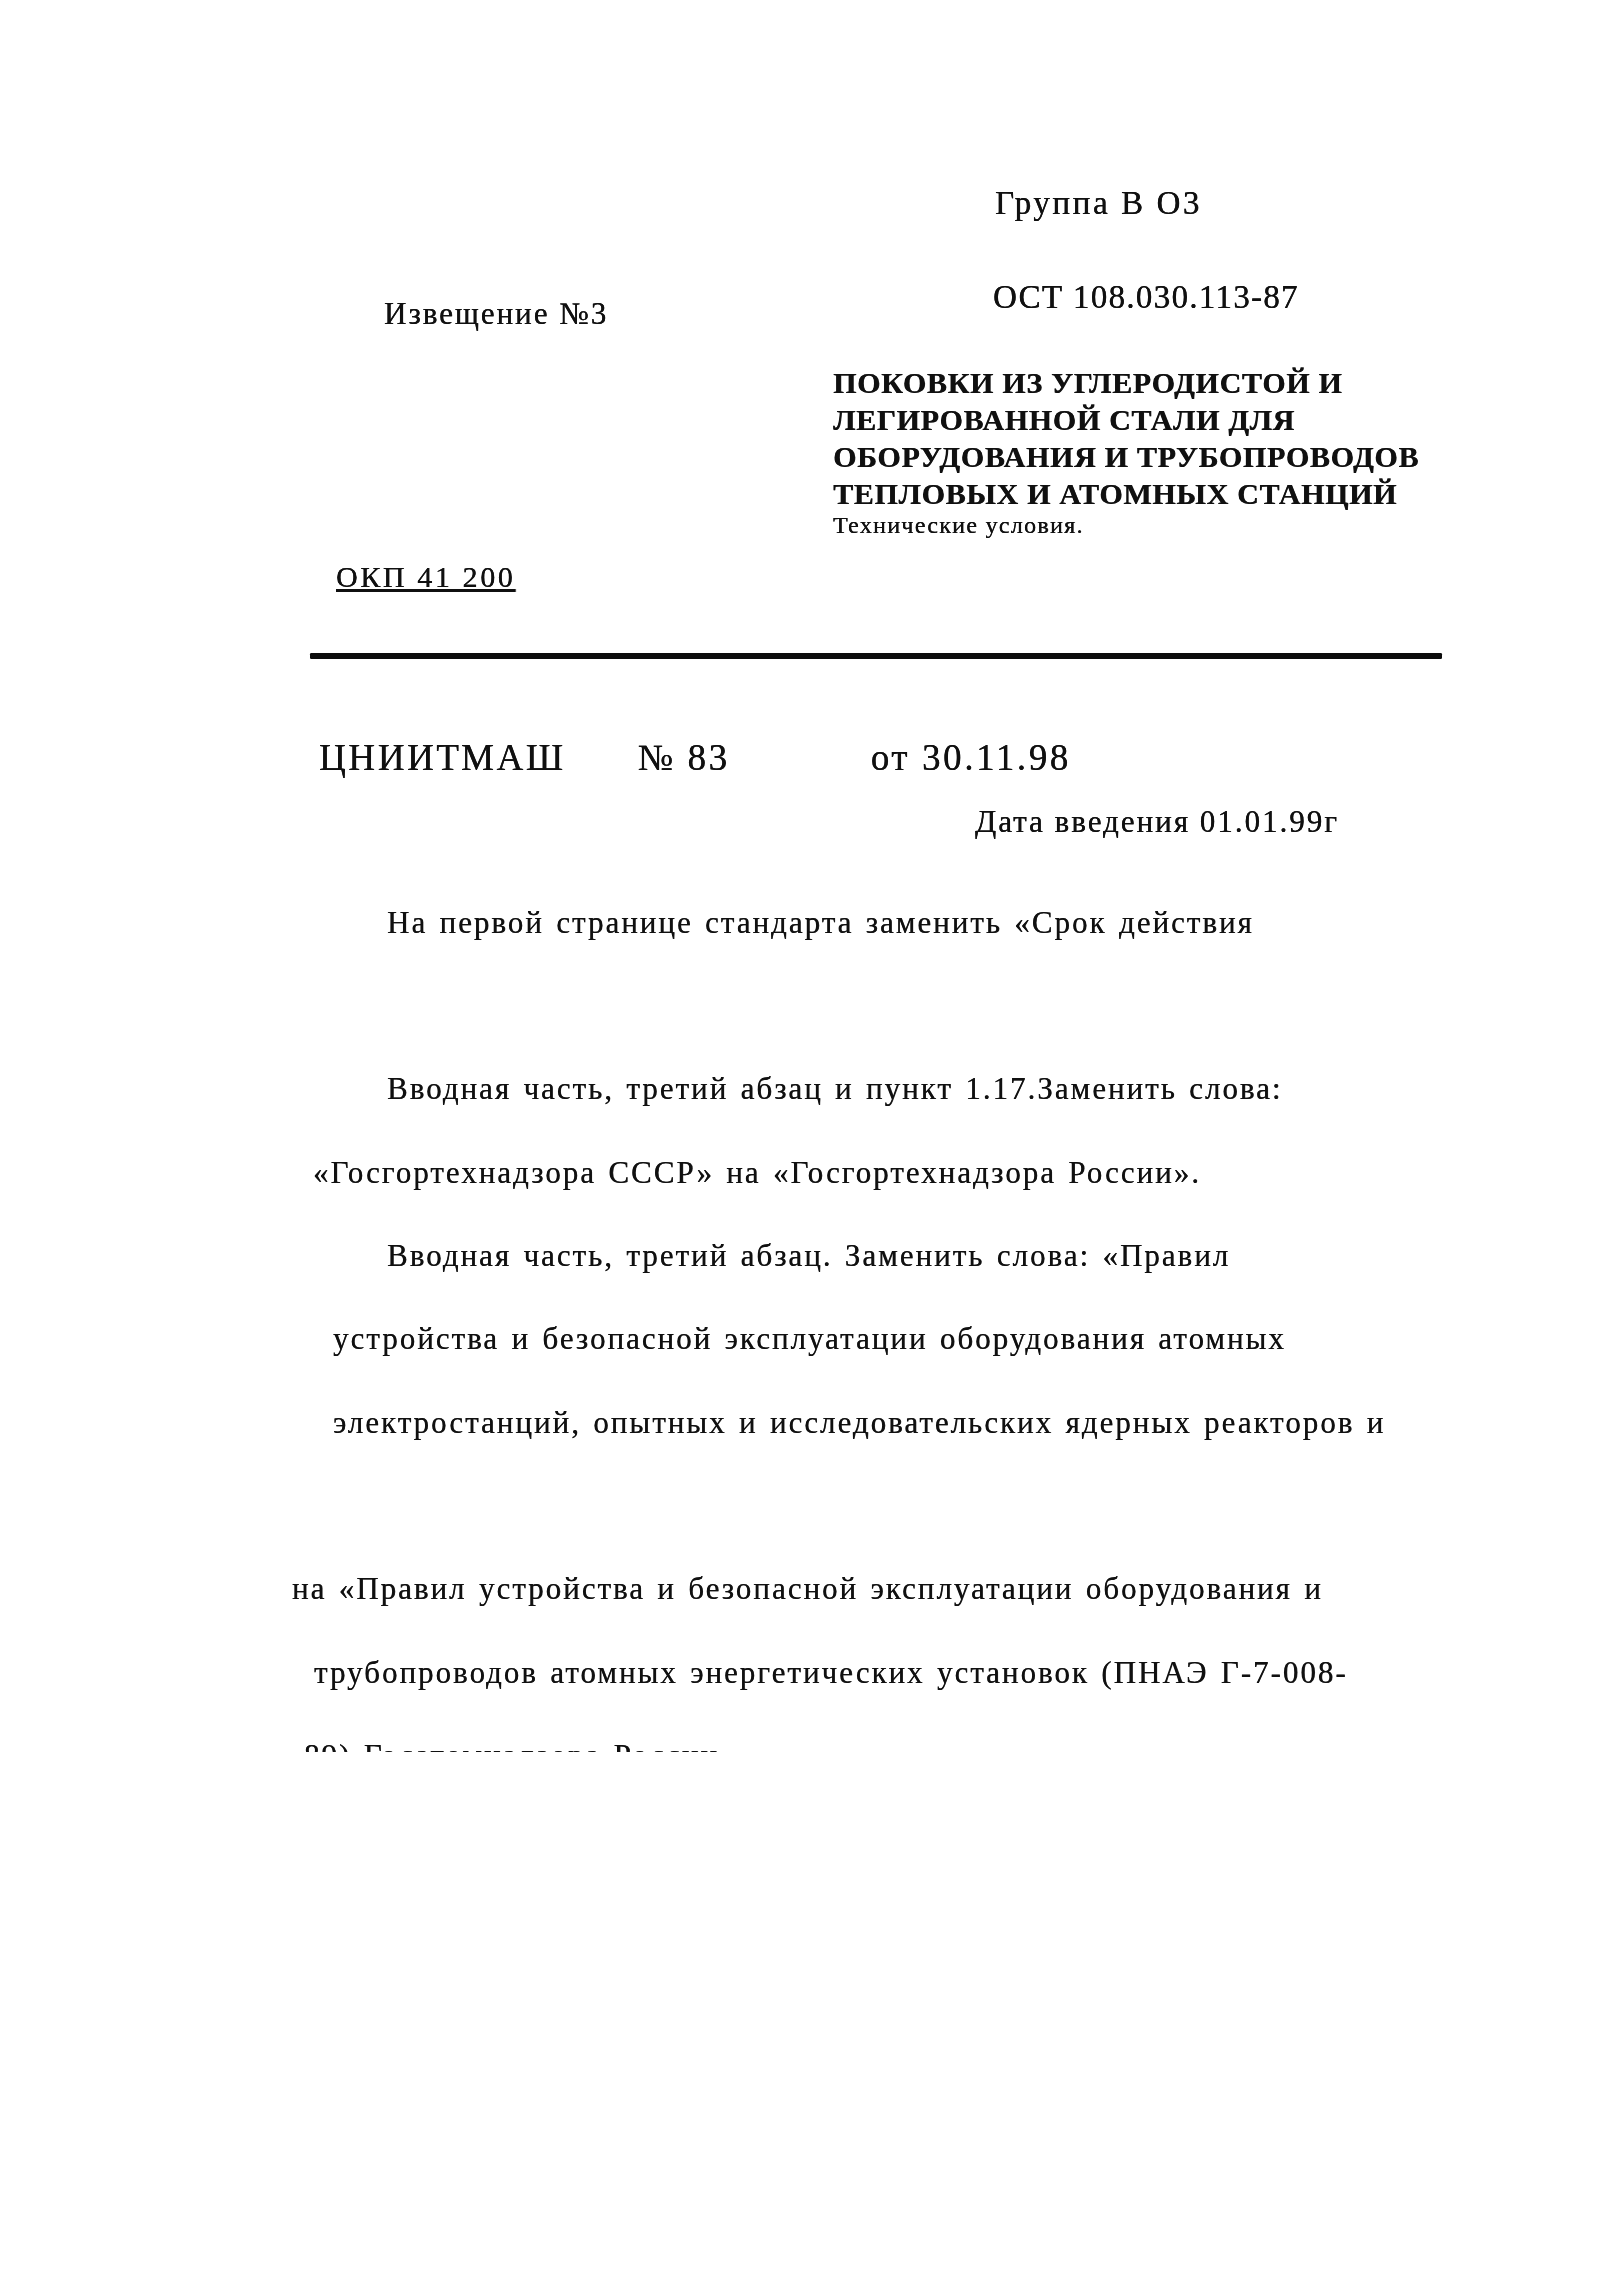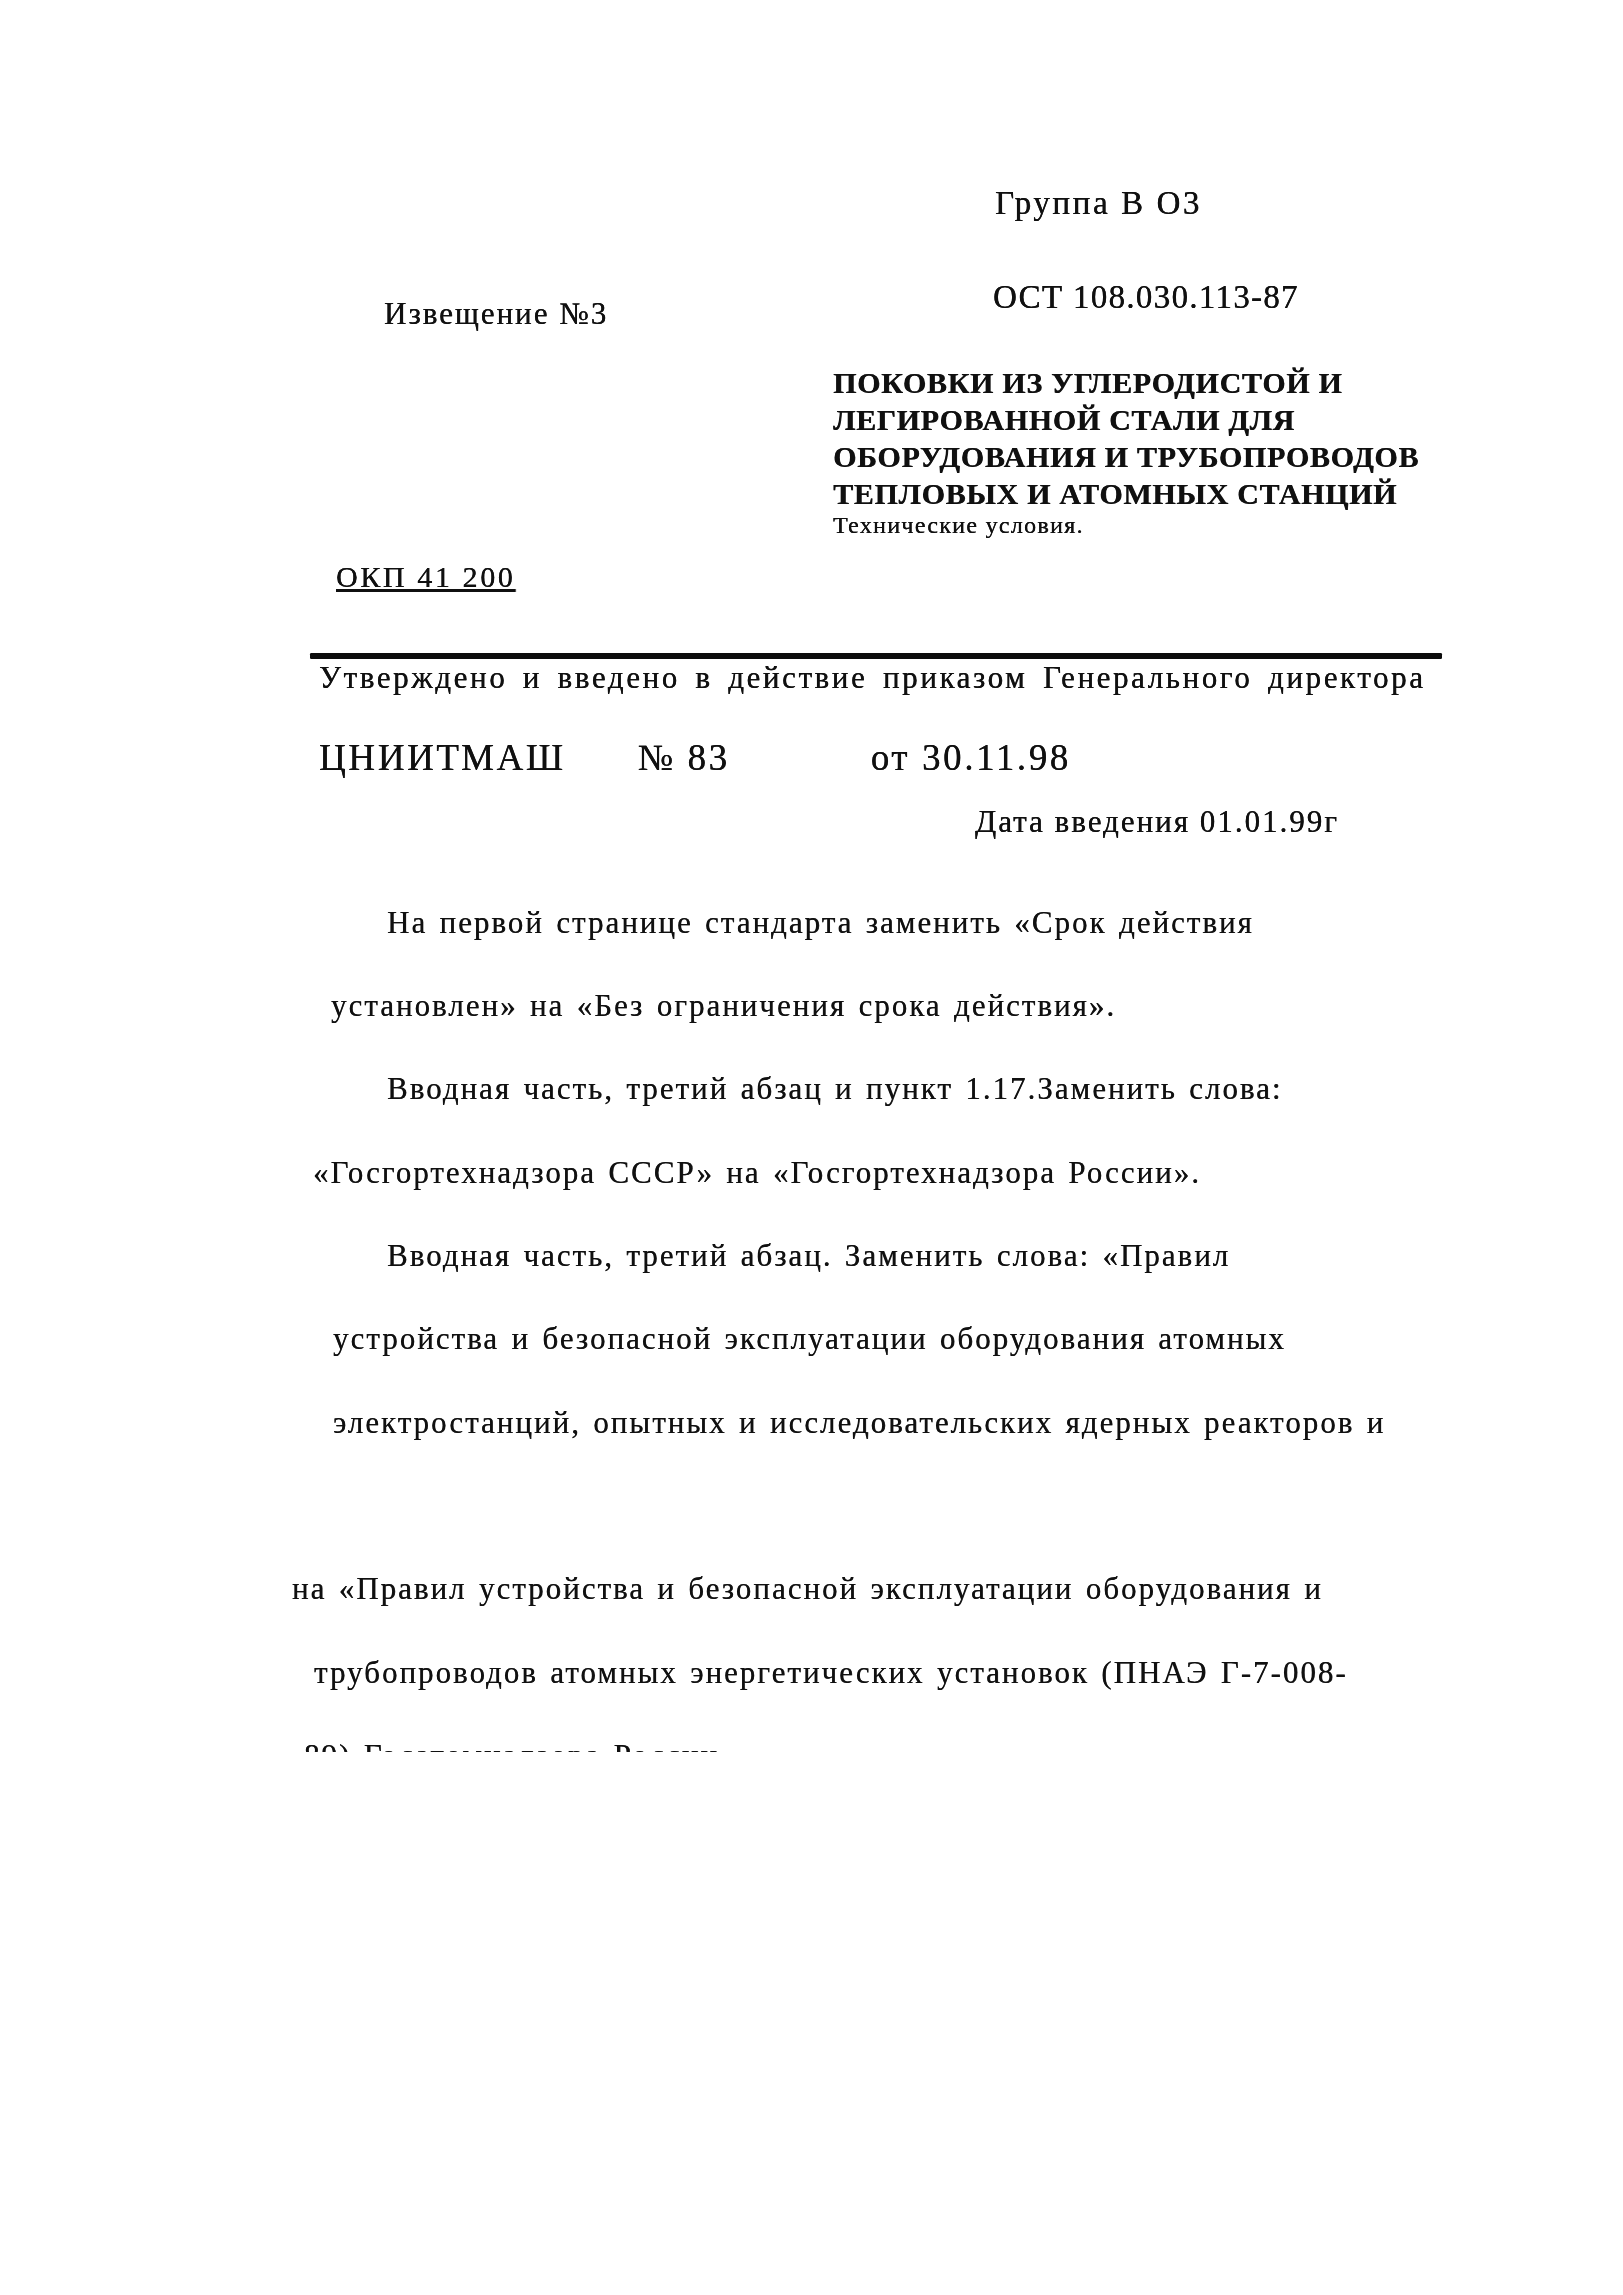--- a/index.html
+++ b/index.html
@@ -68,30 +68,28 @@
     <div>ОБОРУДОВАНИЯ И ТРУБОПРОВОДОВ</div>
     <div>ТЕПЛОВЫХ  И  АТОМНЫХ СТАНЦИЙ</div>
   </div>
 
   <div class="txt subtitle" style="left:833px;top:512px;">Технические  условия.</div>
 
   <div class="txt okp" style="left:336px;top:560px;text-decoration:underline;">ОКП  41 200</div>
 
   <div class="rule" style="left:310px;top:653px;width:1132px;height:5.9px;"></div>
 
-  <div class="txt appr" style="left:319px;top:660px;">Утверждено и введено в действие приказом  Генерального директора</div>
 
   <div class="txt appr2" style="left:319px;top:736px;">
     <span>ЦНИИТМАШ</span><span class="gap1"></span><span>№ 83</span><span class="gap2"></span><span>от  30.11.98</span>
   </div>
 
   <div class="txt datein" style="left:975px;top:804px;">Дата введения 01.01.99г</div>
 
   <div class="body-line" style="left:387px;top:905px;">На первой странице стандарта заменить «Срок действия</div>
-  <div class="body-line" style="left:331px;top:988px;">установлен» на «Без ограничения срока действия».</div>
   <div class="body-line" style="left:387px;top:1071px;">Вводная часть, третий абзац и пункт 1.17.Заменить слова:</div>
   <div class="body-line" style="left:313px;top:1155px;">«Госгортехнадзора  СССР» на «Госгортехнадзора  России».</div>
   <div class="body-line" style="left:387px;top:1238px;">Вводная часть, третий абзац. Заменить слова:  «Правил</div>
   <div class="body-line" style="left:333px;top:1321px;">устройства  и безопасной эксплуатации оборудования атомных</div>
   <div class="body-line" style="left:333px;top:1405px;">электростанций, опытных и исследовательских ядерных реакторов и</div>
   <div class="body-line" style="left:292px;top:1571px;text-align:center;">на  «Правил устройства и безопасной эксплуатации оборудования и</div>
   <div class="body-line" style="left:314px;top:1655px;">трубопроводов атомных энергетических установок (ПНАЭ  Г-7-008-</div>
   <div class="body-line" style="left:304px;top:1738px;">89) Госатомнадзора  России».</div>
 
   <div class="rule" style="left:304px;top:1780px;width:1132px;height:6.5px;"></div>

